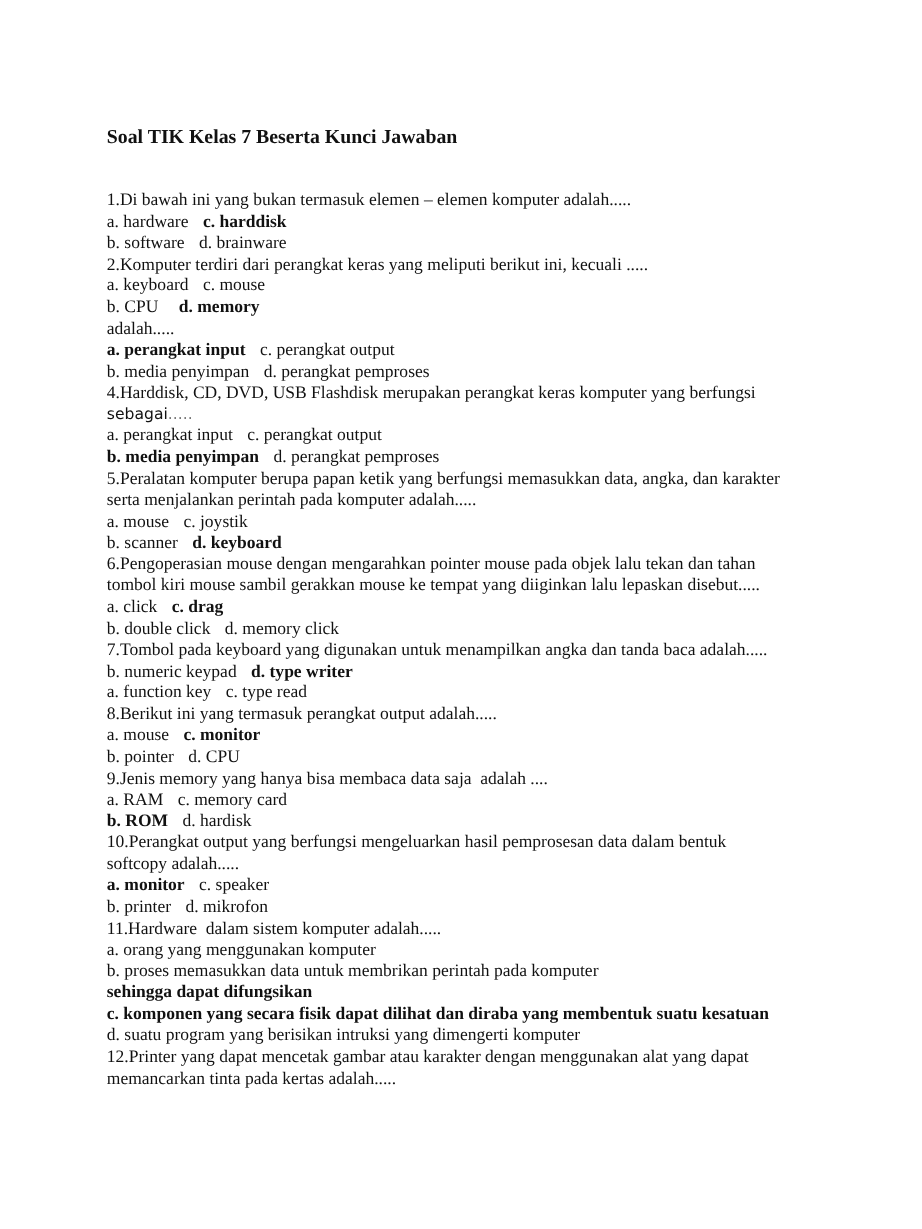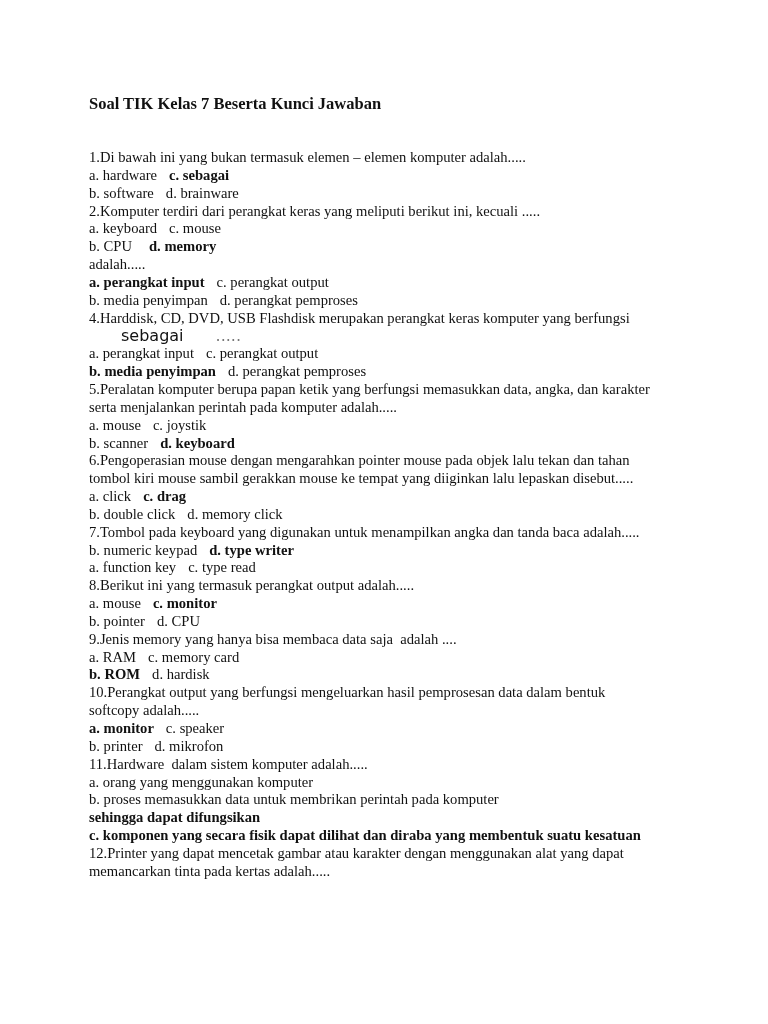--- a/index.html
+++ b/index.html
@@ -3,40 +3,40 @@
 <meta charset="utf-8">
 <style>
   html, body { margin: 0; padding: 0; background: #ffffff; }
   body { width: 768px; height: 1024px; overflow: hidden; position: relative; }
   .page {
     position: absolute; left: 89px; top: 91px; width: 600px;
     font-family: "Liberation Serif", "DejaVu Serif", serif;
     color: #111111;
   }
   .title {
-    font-size: 16.5px; font-weight: bold; line-height: 22px; margin: 2px 0 34px 0;
+    font-size: 16.5px; font-weight: bold; line-height: 22px; margin: 12px 0 34px 0;
   }
   .body { font-size: 14.6px; line-height: 17.85px; }
   .line { white-space: pre; display: block; height: 17.85px; }
   .b { font-weight: bold; }
-  .sans-small { font-family: "DejaVu Sans", "Liberation Sans", sans-serif; font-size: 16px; margin-left: 32px; }
+  .sans-small { font-family: "DejaVu Sans", "Liberation Sans", sans-serif; font-size: 13px; }
   .dots { color: #777777; }
   .gap { display: inline-block; width: 12px; }
 </style>
 </head>
 <body>
 
 <div class="page">
   <div class="title">Soal TIK Kelas 7 Beserta Kunci Jawaban</div>
 
   <div class="body">
 
     <div>
       <span class="line">1.Di bawah ini yang bukan termasuk elemen – elemen komputer adalah.....</span>
-      <span class="line"><span>a. hardware</span><span class="gap"></span><span class="b">c. sebagai</span></span>
+      <span class="line"><span>a. hardware</span><span class="gap"></span><span class="b">c. harddisk</span></span>
       <span class="line"><span>b. software</span><span class="gap"></span><span>d. brainware</span></span>
     </div>
 
     <div>
       <span class="line">2.Komputer terdiri dari perangkat keras yang meliputi berikut ini, kecuali .....</span>
       <span class="line"><span>a. keyboard</span><span class="gap"></span><span>c. mouse</span></span>
       <span class="line"><span>b. CPU</span><span class="gap" style="width:17px"></span><span class="b">d. memory</span></span>
     </div>
 
     <div>
@@ -90,20 +90,21 @@
       <span class="line"><span class="b">a. monitor</span><span class="gap"></span><span>c. speaker</span></span>
       <span class="line"><span>b. printer</span><span class="gap"></span><span>d. mikrofon</span></span>
     </div>
 
     <div>
       <span class="line">11.Hardware  dalam sistem komputer adalah.....</span>
       <span class="line">a. orang yang menggunakan komputer</span>
       <span class="line">b. proses memasukkan data untuk membrikan perintah pada komputer</span>
       <span class="line b">sehingga dapat difungsikan</span>
       <span class="line b">c. komponen yang secara fisik dapat dilihat dan diraba yang membentuk suatu kesatuan</span>
+      <span class="line">d. suatu program yang berisikan intruksi yang dimengerti komputer</span>
     </div>
 
     <div>
       <span class="line">12.Printer yang dapat mencetak gambar atau karakter dengan menggunakan alat yang dapat</span>
       <span class="line">memancarkan tinta pada kertas adalah.....</span>
     </div>
 
   </div>
 </div>
 

